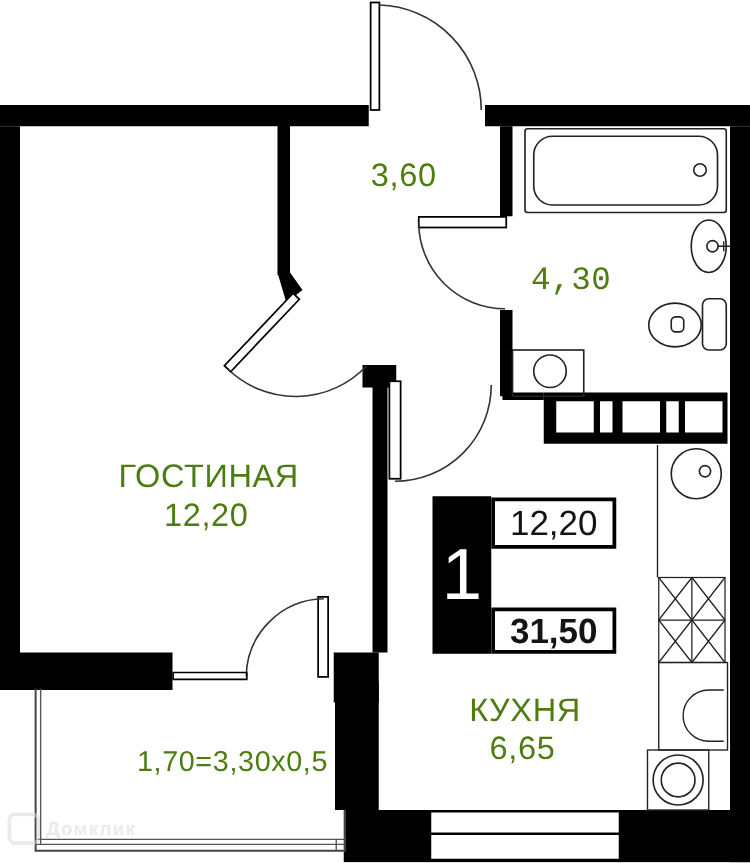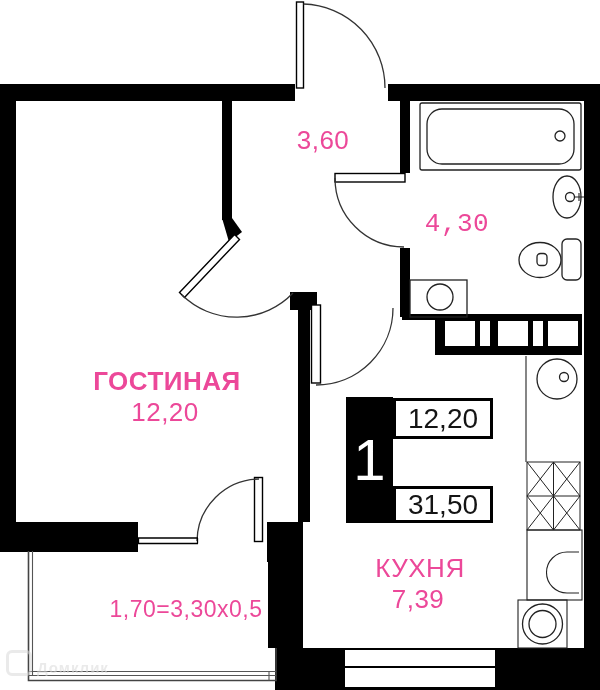--- a/index.html
+++ b/index.html
@@ -5,38 +5,38 @@
   html,body{margin:0;padding:0;background:#fff;}
   #plan{
     position:relative;width:600px;height:690px;background:#ffffff;overflow:hidden;
     font-family:"Liberation Sans",sans-serif;color:#111;
   }
   .wall{position:absolute;background:#000;}
   .whitebox{position:absolute;background:#fff;}
   svg.layer{position:absolute;left:0;top:0;width:600px;height:690px;}
   .label{
     position:absolute;transform:translate(-50%,-50%);
-    font-size:26px;font-weight:500;letter-spacing:0.5px;color:#ec4899;white-space:nowrap;
+    font-size:26px;font-weight:500;letter-spacing:0.5px;color:#4d7c0f;white-space:nowrap;
   }
   .label.small{font-size:23px;}
   
   #infobox-black{
     position:absolute;left:346px;top:397px;width:47px;height:126px;background:#000;
     display:flex;align-items:center;justify-content:center;
   }
   #infobox-black .num{color:#fff;font-size:58px;font-weight:500;line-height:1;}
   .info-row{
     position:absolute;left:393px;width:94px;border:3px solid #000;background:#fff;
     display:flex;align-items:center;justify-content:center;
     font-size:28px;font-weight:500;color:#141414;
   }
-  .info-row.bold{font-weight:400;}
+  .info-row.bold{font-weight:700;}
   
   #watermark{
-    position:absolute;left:6px;top:650px;display:flex;align-items:flex-end;gap:5px;
+    position:absolute;left:6px;top:650px;display:flex;align-items:center;gap:5px;
     opacity:0.55;
   }
   #watermark .wicon{width:20px;height:20px;border:3px solid #d9d9d9;border-radius:6px;}
   #watermark .wtext{color:#d9d9d9;font-size:15px;font-weight:700;letter-spacing:1px;}
 </style>
 </head>
 <body>
 
 <div id="plan">
 
@@ -123,24 +123,24 @@
     <rect x="527" y="530" width="55" height="70" stroke-width="1.1"></rect>
     <path d="M 579 552 H 567 A 20.5 20.5 0 0 0 567 593 H 579" stroke-width="1.1"></path>
 
     <rect x="518" y="600" width="49" height="48" stroke-width="1.1"></rect>
     <circle cx="542.5" cy="624" r="20"></circle>
     <circle cx="542.5" cy="624" r="13.5"></circle>
   </svg>
 
   <div class="label" style="left:323px;top:140px;">3,60</div>
   <div class="label" style="left:457px;top:224px;font-family:Liberation Mono, monospace;">4,30</div>
-  <div class="label" style="left:167px;top:381px;font-weight:bold;">ГОСТИНАЯ</div>
+  <div class="label" style="left:167px;top:381px;">ГОСТИНАЯ</div>
   <div class="label" style="left:165px;top:412px;">12,20</div>
   <div class="label" style="left:420px;top:568px;text-align:center;">КУХНЯ</div>
-  <div class="label" style="left:418px;top:599px;">7,39</div>
+  <div class="label" style="left:418px;top:599px;">6,65</div>
   <div class="label small" style="left:150px;top:609px;margin-left:36px;">1,70=3,30x0,5</div>
 
   <div id="infobox-black">
     <span class="num">1</span>
   </div>
   <div class="info-row" style="top:398px;height:35px;">12,20</div>
   <div class="info-row bold" style="top:486px;height:31px;">31,50</div>
 
   <div id="watermark">
     <div class="wicon"></div>

